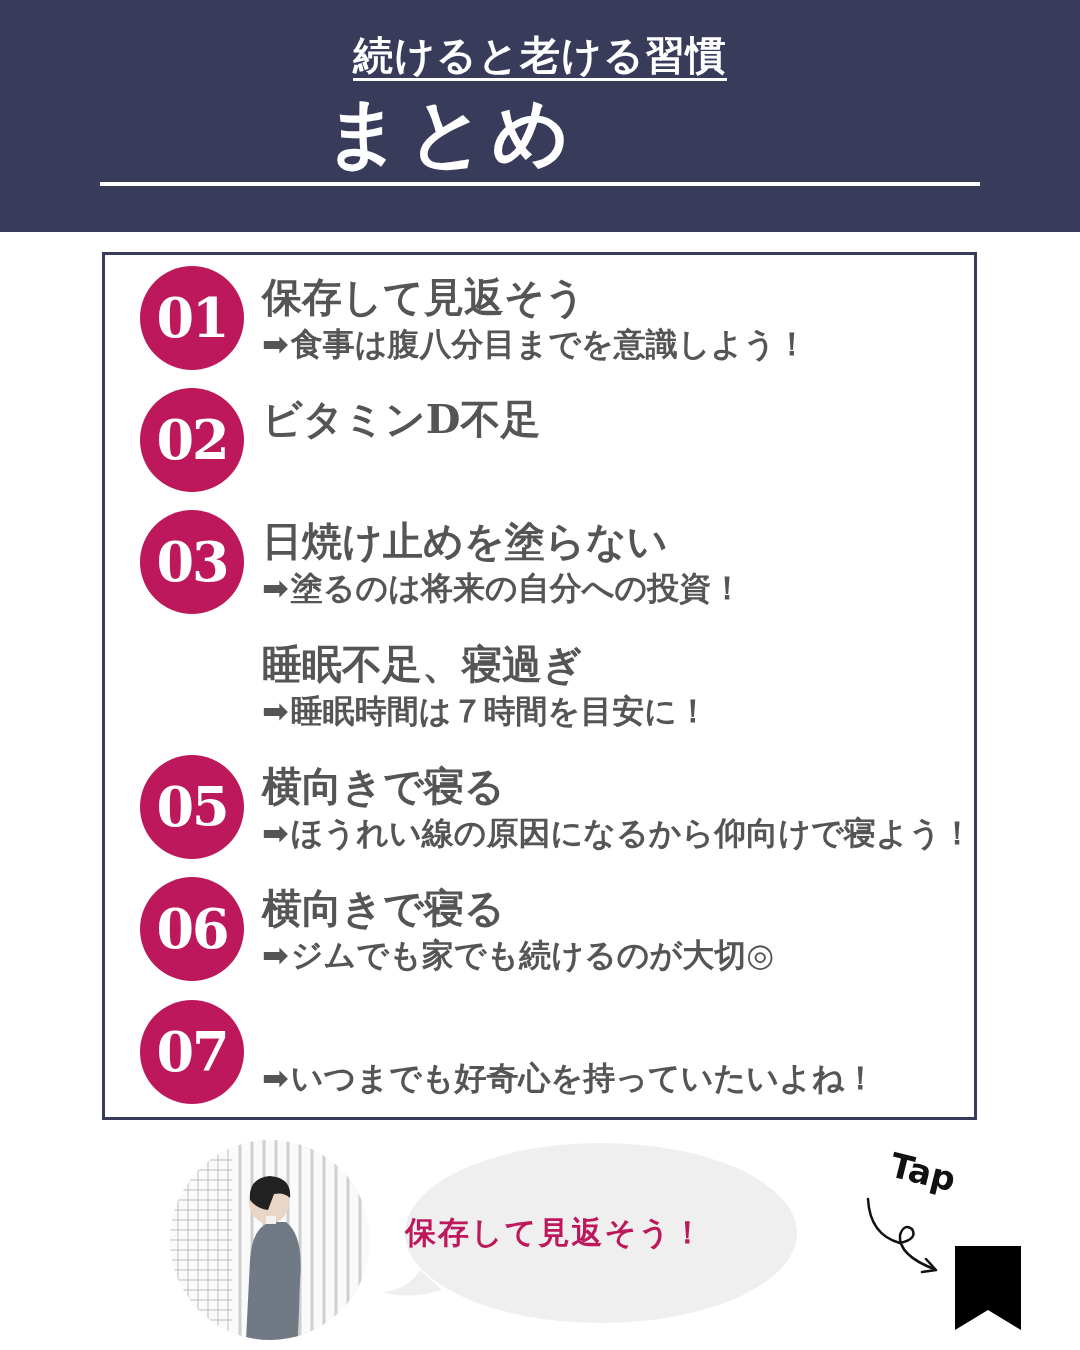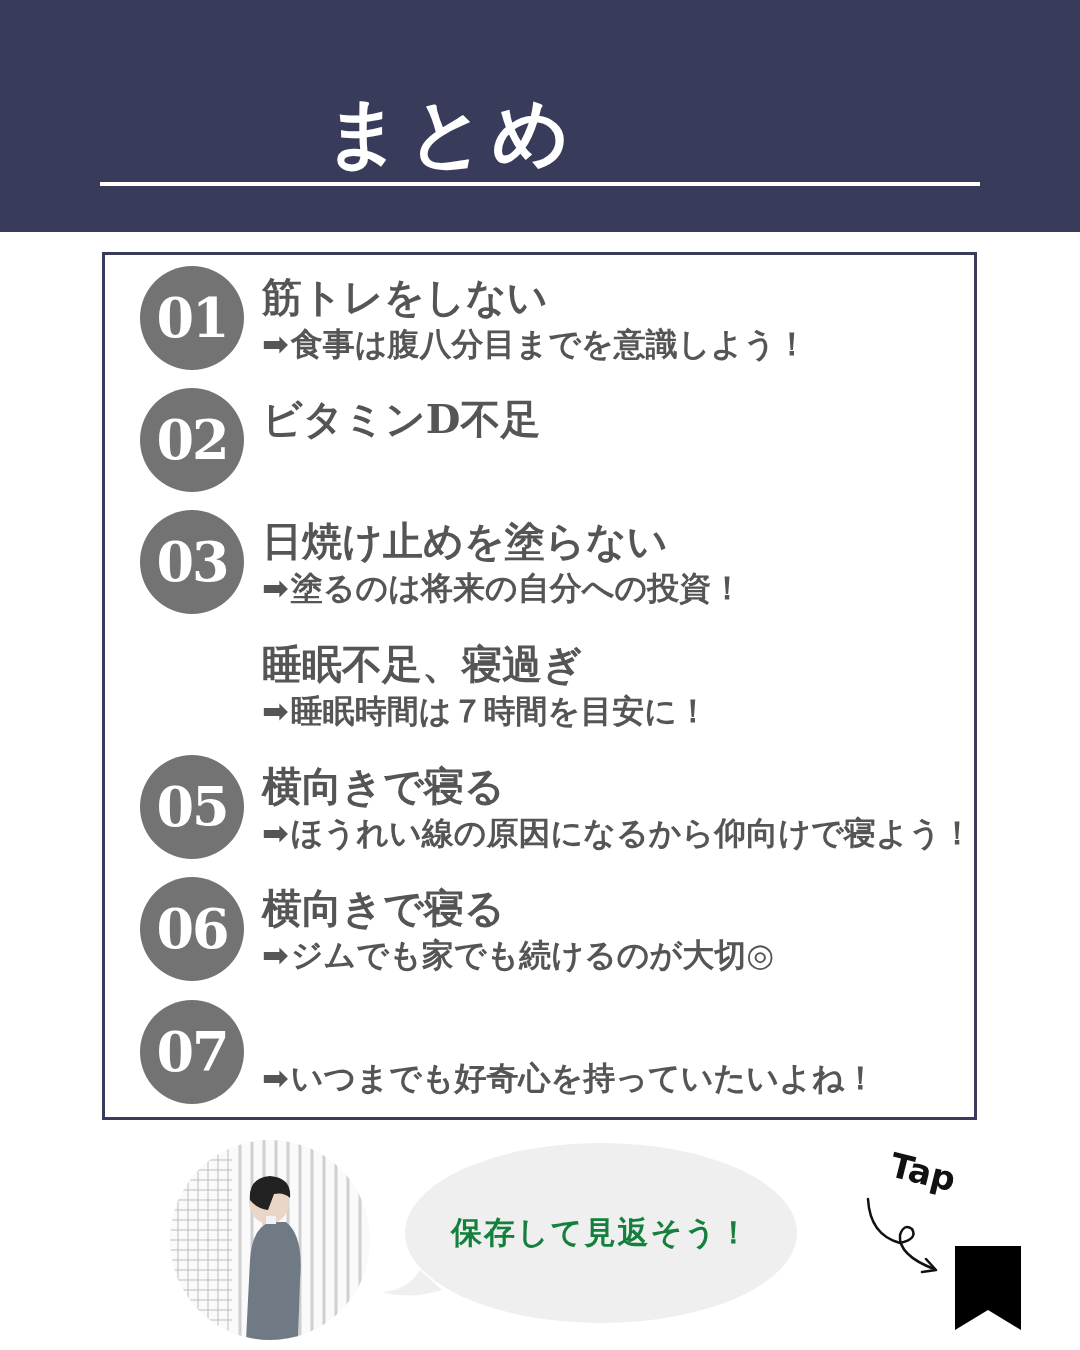--- a/index.html
+++ b/index.html
@@ -29,21 +29,21 @@
 
   .list-box {
     position: absolute; left: 102px; top: 252px; width: 875px; height: 868px;
     border: 3px solid #383b5a; background: #ffffff;
   }
   .item {
     position: absolute; left: 35px; width: 820px; height: 104px;
   }
   .num-circle {
     position: absolute; left: 0; top: 0; width: 104px; height: 104px; border-radius: 50%;
-    background: #737373; color: #ffffff; font-family: "DejaVu Serif", "Liberation Serif", serif;
+    background: #be185d; color: #ffffff; font-family: "DejaVu Serif", "Liberation Serif", serif;
     font-weight: bold; font-size: 54px; line-height: 104px; text-align: center; letter-spacing: -2px;
   }
   .item-title {
     position: absolute; left: 122px; top: 6px; white-space: nowrap;
     color: #555555; font-weight: bold; font-size: 40px; line-height: 50px;
   }
   .item-desc {
     position: absolute; left: 122px; top: 62px; white-space: nowrap;
     color: #555555; font-weight: bold; font-size: 32px; line-height: 32px;
   }
@@ -52,45 +52,46 @@
   .avatar {
     position: absolute; left: 170px; top: 1140px; width: 200px; height: 200px; border-radius: 50%;
     overflow: hidden; background: #f6f6f6;
   }
   .avatar svg { display: block; }
 
   .bubble {
     position: absolute; left: 380px; top: 1140px; width: 420px; height: 190px;
   }
   .bubble-text {
-    position: absolute; left: 405px; top: 1210px; width: 392px; text-align: center;
+    position: absolute; left: 405px; top: 1210px; width: 392px; text-align: left;
     font-family: "DejaVu Sans", "Liberation Sans", sans-serif; font-weight: bold;
-    font-size: 31px; line-height: 44px; color: #15803d; letter-spacing: 2px;
+    font-size: 31px; line-height: 44px; color: #be185d; letter-spacing: 2px;
   }
 
   .tap-label {
     position: absolute; left: 890px; top: 1152px; transform: rotate(14deg);
     font-family: "DejaVu Sans", "Liberation Sans", sans-serif; font-weight: bold; font-size: 34px;
     color: #111111; line-height: 40px;
   }
   .tap-arrow { position: absolute; left: 860px; top: 1195px; width: 90px; height: 90px; }
   .bookmark { position: absolute; left: 955px; top: 1246px; width: 66px; height: 84px; }
 </style>
 </head>
 <body>
 
 <header class="header">
+  <div class="header-sub"><span>続けると老ける習慣</span></div>
   <div class="header-title">まとめ</div>
   <div class="header-rule"></div>
 </header>
 
 <section class="list-box">
   <div class="item" style="top:11px;">
     <div class="num-circle">01</div>
-    <div class="item-title">筋トレをしない</div>
+    <div class="item-title">保存して見返そう</div>
     <div class="item-desc"><span class="arrow">➡</span><span>食事は腹八分目までを意識しよう！</span></div>
   </div>
   <div class="item" style="top:133px;">
     <div class="num-circle">02</div>
     <div class="item-title">ビタミンD不足</div>
   </div>
   <div class="item" style="top:255px;">
     <div class="num-circle">03</div>
     <div class="item-title">日焼け止めを塗らない</div>
     <div class="item-desc"><span class="arrow">➡</span><span>塗るのは将来の自分への投資！</span></div>

